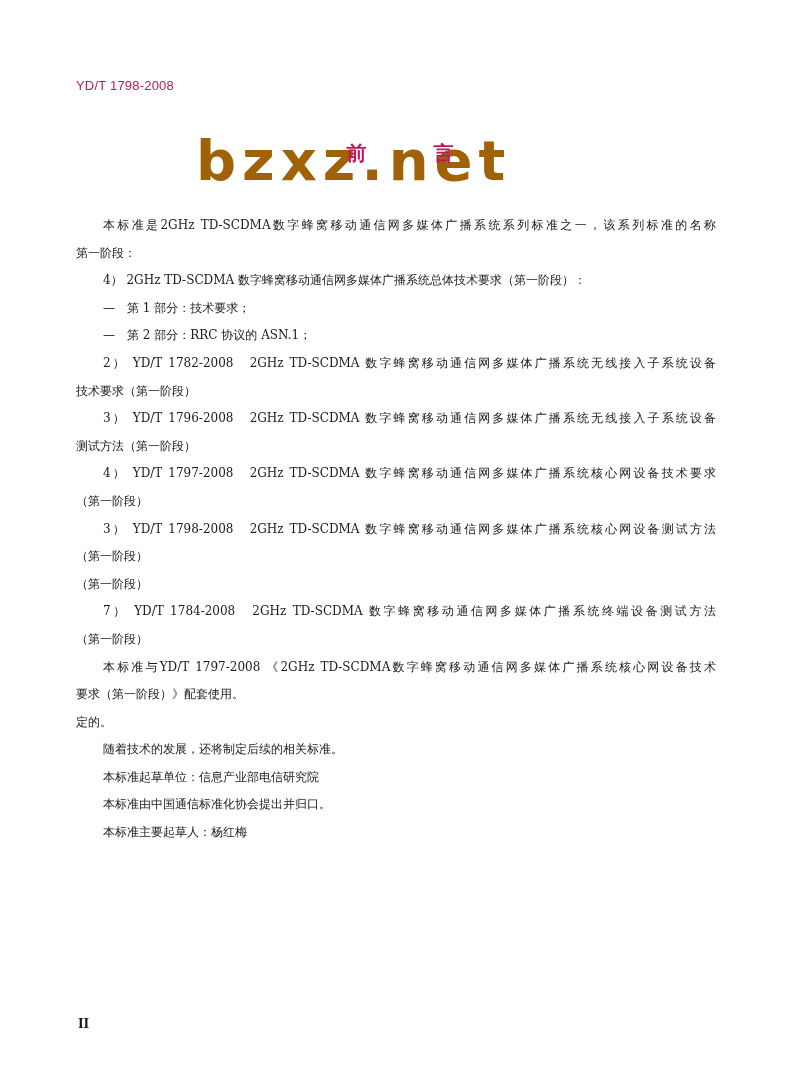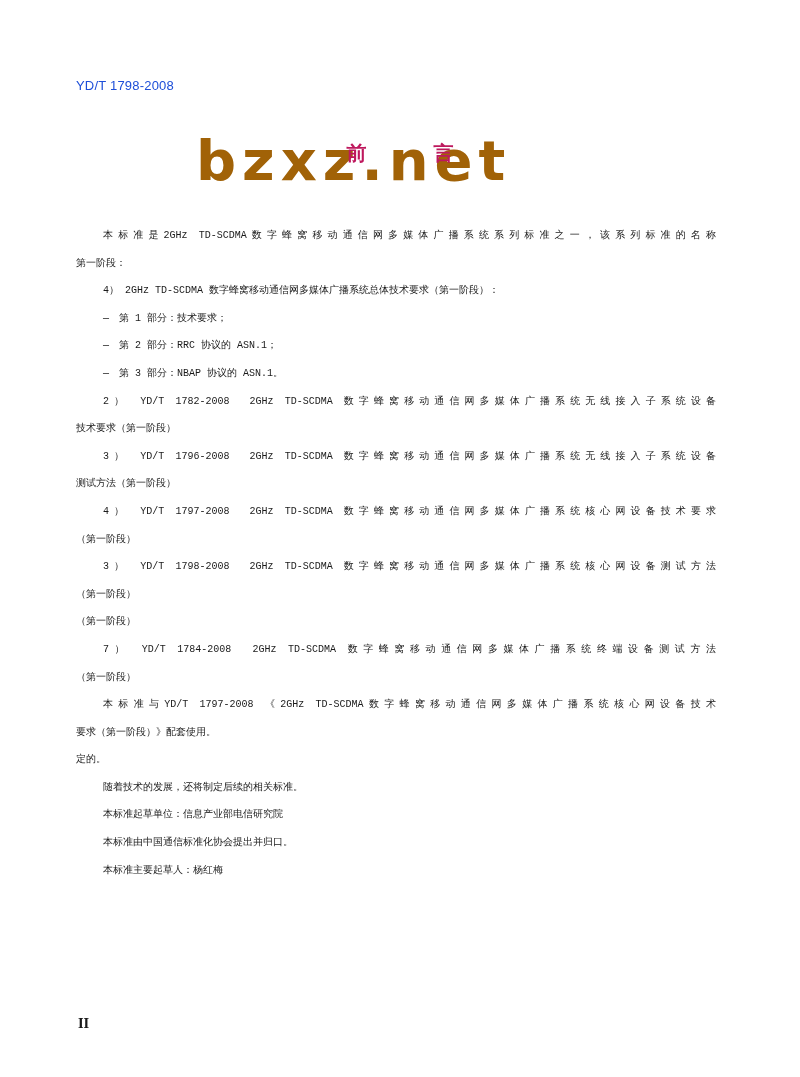--- a/index.html
+++ b/index.html
@@ -1,39 +1,38 @@
 <!DOCTYPE html>
 <html><head>
   <meta charset="utf-8">
   <style>
     html, body { margin: 0; padding: 0; background: #ffffff; }
     body { width: 800px; height: 1077px; position: relative; overflow: hidden; font-family: "DejaVu Serif", serif; color: #1a1a1a; }
-    .doc-id { position: absolute; left: 76px; top: 78px; font-family: "Liberation Sans", sans-serif; font-size: 13px; color: #1d4ed8; letter-spacing: 0.2px; }
+    .doc-id { position: absolute; left: 76px; top: 78px; font-family: "Liberation Sans", sans-serif; font-size: 13px; color: #be185d; letter-spacing: 0.2px; }
     .watermark { position: absolute; left: 196px; top: 133px; font-family: "DejaVu Sans", sans-serif; font-weight: bold; font-size: 56px; color: #a16207; letter-spacing: 6px; line-height: 1; z-index: 0; }
     .title { position: absolute; left: 0; width: 800px; top: 140px; text-align: center; font-family: "DejaVu Sans", sans-serif; font-weight: bold; font-size: 20px; letter-spacing: 30px; z-index: 1; color: #be185d; text-indent: 30px; }
-    .body { position: absolute; left: 76px; top: 222px; width: 640px; z-index: 1; font-size: 10px; line-height: 27.6px; font-family: Liberation Mono, monospace; }
+    .body { position: absolute; left: 76px; top: 212px; width: 640px; z-index: 1; font-size: 12px; line-height: 27.6px; }
     .line { white-space: nowrap; }
     .indent { padding-left: 27px; }
     .justify { text-align: justify; text-align-last: justify; white-space: normal; }
     .page-num { position: absolute; left: 78px; top: 1017px; font-family: "DejaVu Serif", serif; font-weight: bold; font-size: 12px; }
   </style>
 </head>
 <body>
 
 <div class="doc-id">YD/T 1798-2008</div>
 <div class="watermark">bzxz.net</div>
 <div class="title">前 言</div>
 
 <div class="body">
   <div class="line indent justify">本标准是2GHz TD-SCDMA数字蜂窝移动通信网多媒体广播系统系列标准之一，该系列标准的名称</div>
   <div class="line">第一阶段：</div>
   <div class="line indent">4） 2GHz TD-SCDMA 数字蜂窝移动通信网多媒体广播系统总体技术要求（第一阶段）：</div>
   <div class="line indent">—　第 1 部分：技术要求；</div>
   <div class="line indent">—　第 2 部分：RRC 协议的 ASN.1；</div>
-  <div class="line indent">—　第 3 部分：NBAP 协议的 ASN.1。</div>
   <div class="line indent justify">2） YD/T 1782-2008　2GHz TD-SCDMA 数字蜂窝移动通信网多媒体广播系统无线接入子系统设备</div>
   <div class="line">技术要求（第一阶段）</div>
   <div class="line indent justify">3） YD/T 1796-2008　2GHz TD-SCDMA 数字蜂窝移动通信网多媒体广播系统无线接入子系统设备</div>
   <div class="line">测试方法（第一阶段）</div>
   <div class="line indent justify">4） YD/T 1797-2008　2GHz TD-SCDMA 数字蜂窝移动通信网多媒体广播系统核心网设备技术要求</div>
   <div class="line">（第一阶段）</div>
   <div class="line indent justify">3） YD/T 1798-2008　2GHz TD-SCDMA 数字蜂窝移动通信网多媒体广播系统核心网设备测试方法</div>
   <div class="line">（第一阶段）</div>
   <div class="line">（第一阶段）</div>
   <div class="line indent justify">7） YD/T 1784-2008　2GHz TD-SCDMA 数字蜂窝移动通信网多媒体广播系统终端设备测试方法</div>

